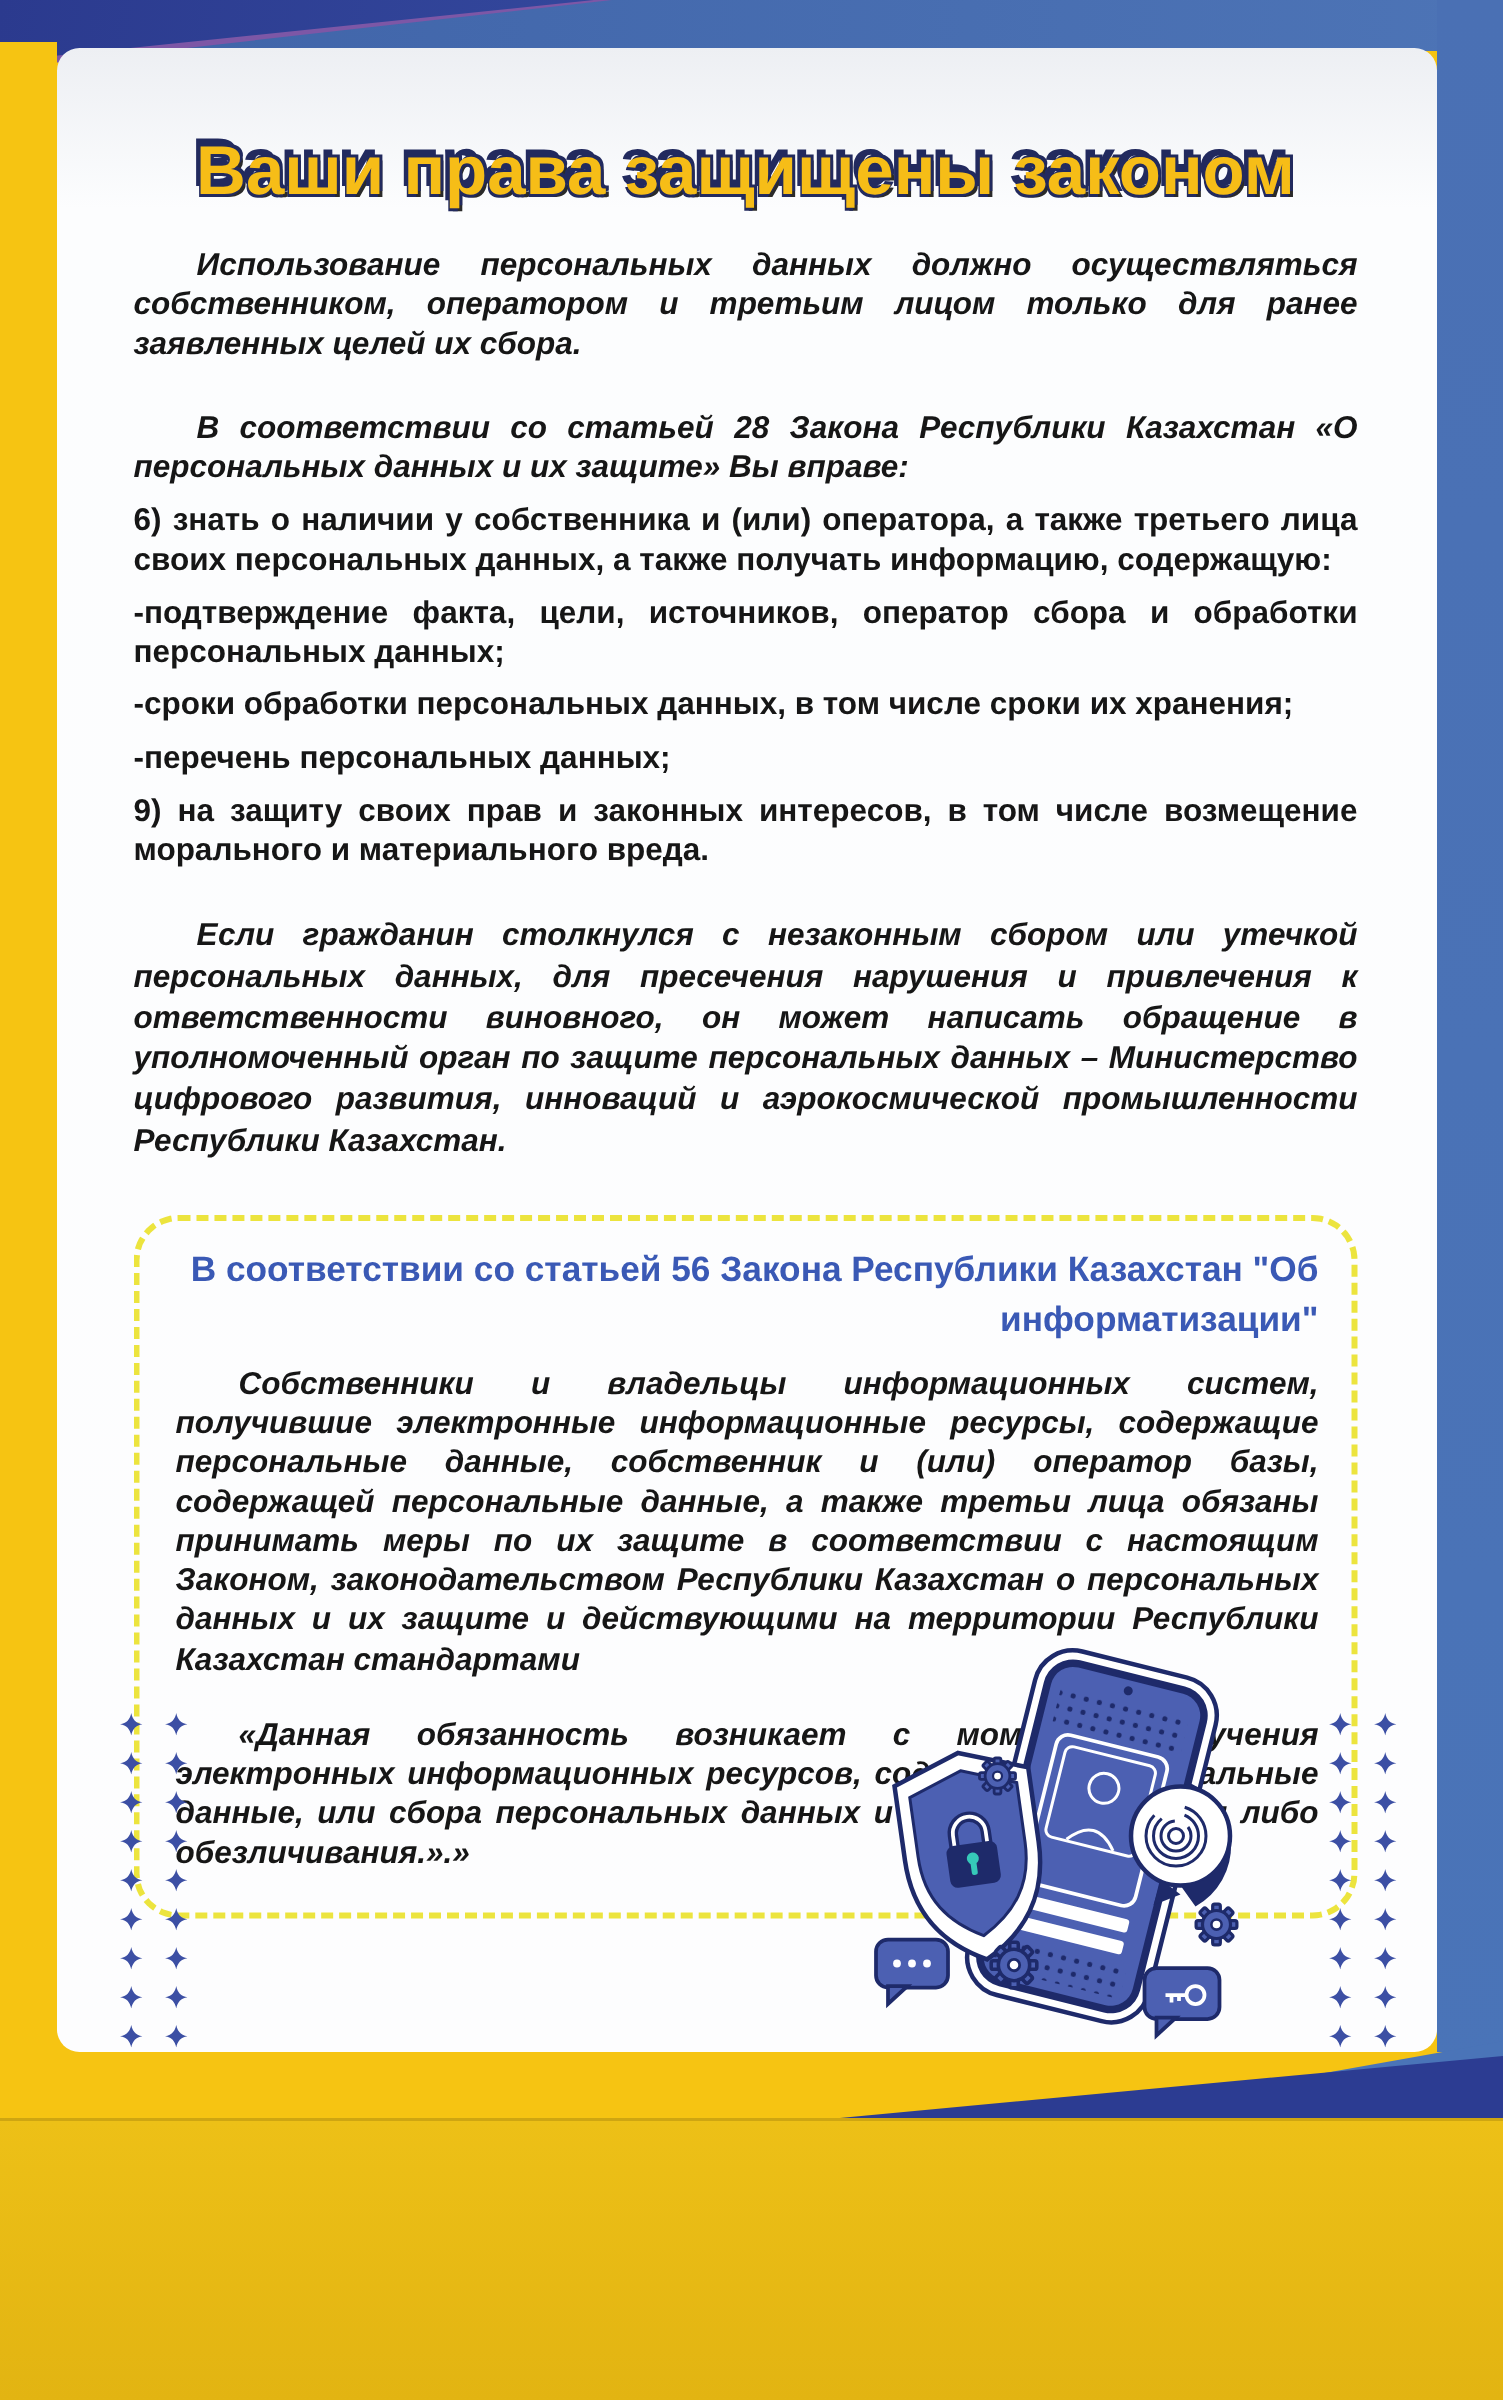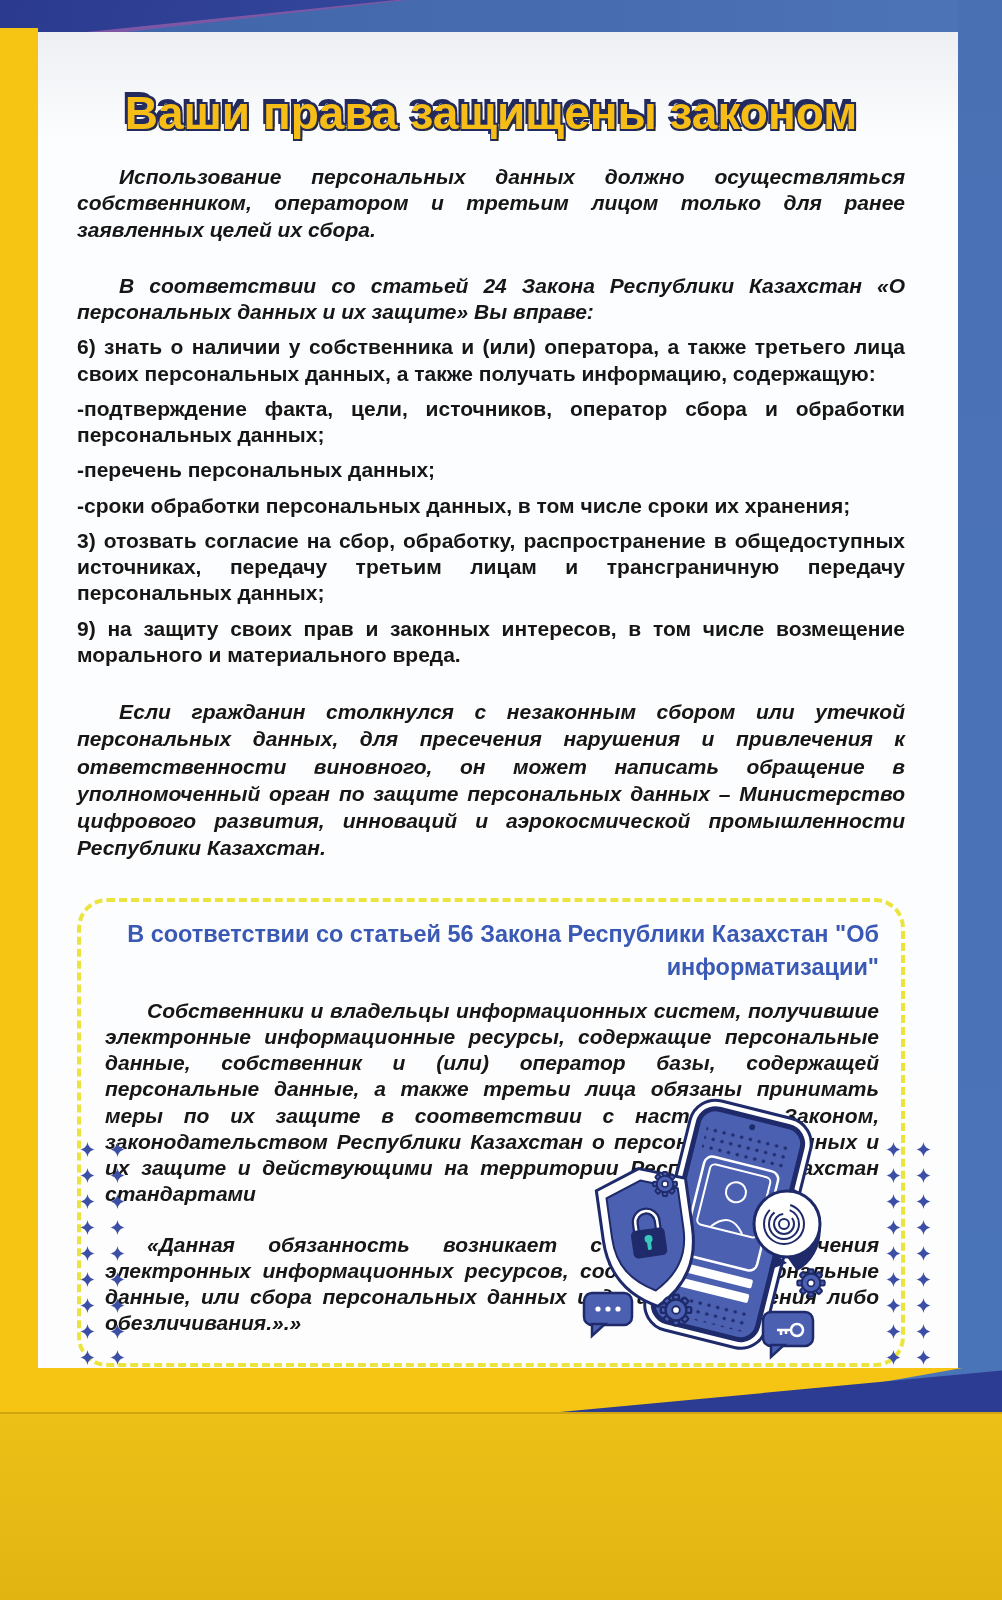--- a/index.html
+++ b/index.html
@@ -22,21 +22,21 @@
   .band-bottom-yellow{position:absolute;left:0;top:1368px;width:100%;height:44px;background:#f6c412;}
   .wedge-light{position:absolute;left:856px;top:1358px;width:146px;height:36px;
     background:#4a74b8;clip-path:polygon(0 80%,100% 8%,100% 100%,0 100%);}
   .wedge-navy{position:absolute;left:560px;top:1366px;width:442px;height:46px;
     background:#2c3c92;clip-path:polygon(0 100%,100% 10%,100% 100%);}
   .bottom-dark{position:absolute;left:0;top:1412px;width:100%;height:188px;
     background:linear-gradient(180deg,#edc017,#e2b412);border-top:2px solid #cfa611;box-sizing:border-box;}
   
   .card{position:absolute;left:38px;top:32px;width:920px;height:1336px;
     background:linear-gradient(180deg,#edeff3 0%,#fcfdfe 8%,#fdfdfe 100%);
-    box-sizing:border-box;padding:0 53px 0 39px;}
+    box-sizing:border-box;padding:0 53px 0 51px;border-radius:15px;}
   .title{
     margin:54px 0 0;text-align:center;
     font-size:46px;font-weight:bold;letter-spacing:0px;color:#f6bd17;
     text-shadow:-3px -5px 0 #222a5e,-1px 2px 0 #222a5e,2px -2px 0 #222a5e,2px 2px 0 #2a2a2a;
   }
   .para{font-size:21px;font-weight:bold;color:#161616;line-height:1.25;
     text-align:justify;margin:0;}
   .indent{text-indent:42px;font-style:italic;}
   .intro{margin-top:24px;}
   .a24-heading{margin-top:30px;}
@@ -73,28 +73,27 @@
   <div class="wedge-light"></div>
   <div class="wedge-navy"></div>
   <div class="bottom-dark"></div>
 
   <div class="card">
 
     <h1 class="title">Ваши права защищены законом</h1>
 
     <p class="para indent intro">Использование персональных данных должно осуществляться собственником, оператором и третьим лицом только для ранее заявленных целей их сбора.</p>
 
-    <p class="para indent a24-heading">В соответствии со статьей 24 Закона Республики Казахстан «О персональных данных и их защите» Вы вправе:</p>
+    <p class="para indent a24-heading">В соответствии со статьей 28 Закона Республики Казахстан «О персональных данных и их защите» Вы вправе:</p>
 
     <div class="rights">
       <p class="para">6) знать о наличии у собственника и (или) оператора, а также третьего лица своих персональных данных, а также получать информацию, содержащую:</p>
       <p class="para">-подтверждение факта, цели, источников, оператор сбора и обработки персональных данных;</p>
+      <p class="para">-сроки обработки персональных данных, в том числе сроки их хранения;</p>
       <p class="para">-перечень персональных данных;</p>
-      <p class="para">-сроки обработки персональных данных, в том числе сроки их хранения;</p>
-      <p class="para">3) отозвать согласие на сбор, обработку, распространение в общедоступных источниках, передачу третьим лицам и трансграничную передачу персональных данных;</p>
       <p class="para">9) на защиту своих прав и законных интересов, в том числе возмещение морального и материального вреда.</p>
     </div>
 
     <p class="para indent appeal">Если гражданин столкнулся с незаконным сбором или утечкой персональных данных, для пресечения нарушения и привлечения к ответственности виновного, он может написать обращение в уполномоченный орган по защите персональных данных – Министерство цифрового развития, инноваций и аэрокосмической промышленности Республики Казахстан.</p>
 
     <div class="info-box">
       <h2 class="info-heading">В соответствии со статьей  56  Закона Республики Казахстан "Об информатизации"</h2>
       <p class="para indent">Собственники и владельцы информационных систем, получившие электронные информационные ресурсы, содержащие персональные данные, собственник и (или) оператор базы, содержащей персональные данные, а также третьи лица обязаны принимать меры по их защите в соответствии с настоящим Законом, законодательством Республики Казахстан о персональных данных и их защите и действующими на территории Республики Казахстан стандартами</p>
       <p class="para indent quote">«Данная обязанность возникает с момента получения электронных информационных ресурсов, содержащих персональные данные, или сбора персональных данных и до их уничтожения либо обезличивания.».»</p>
     </div>

